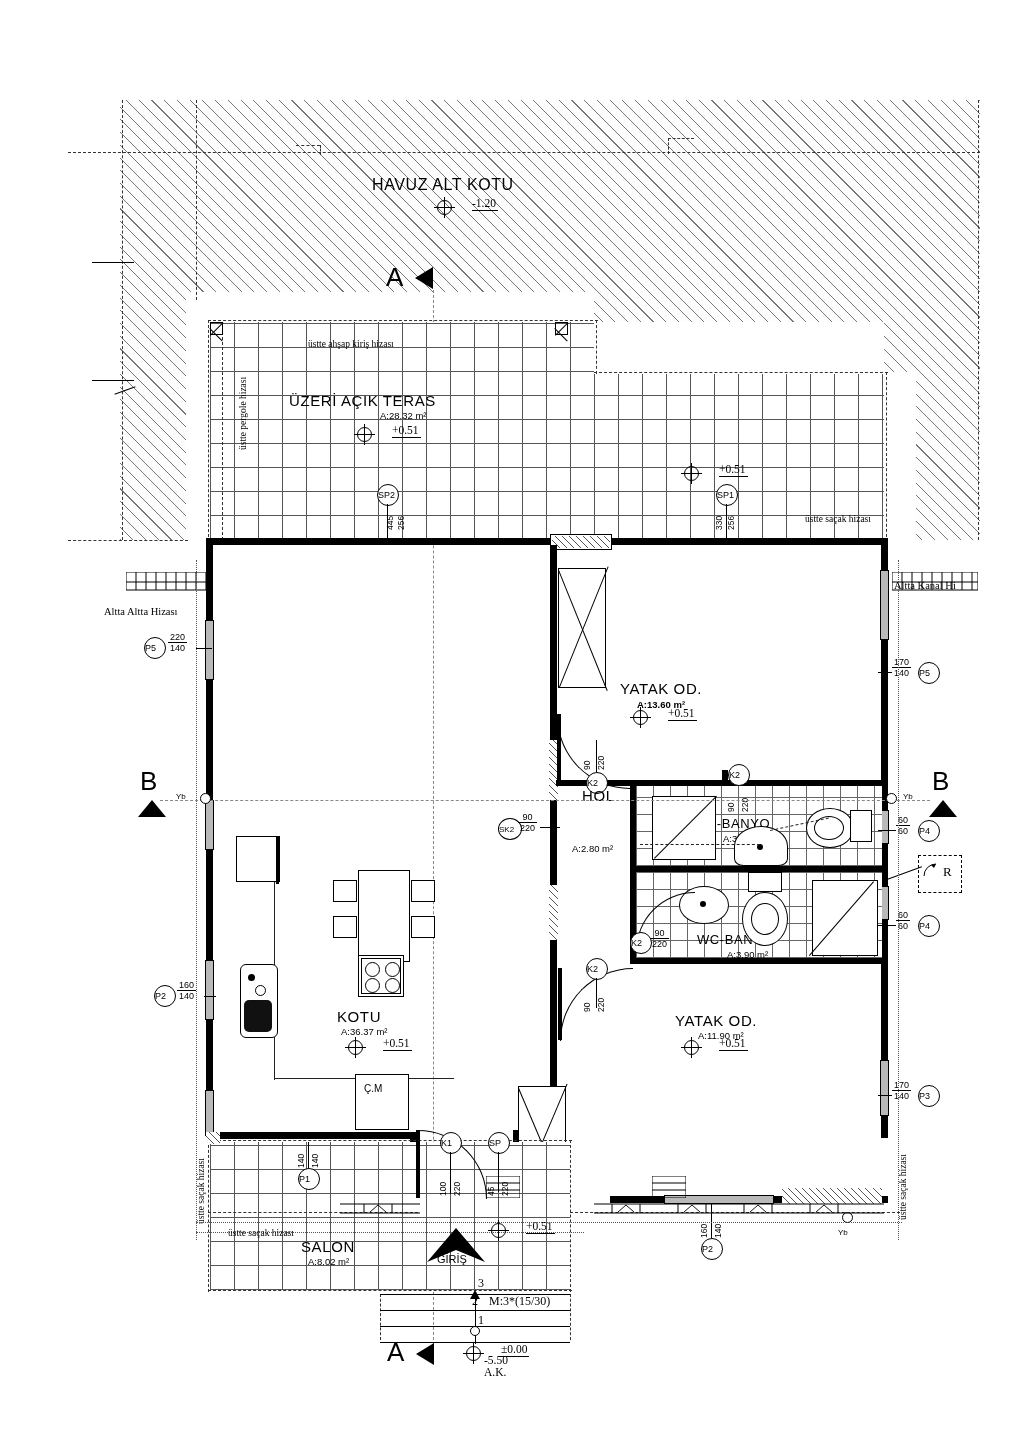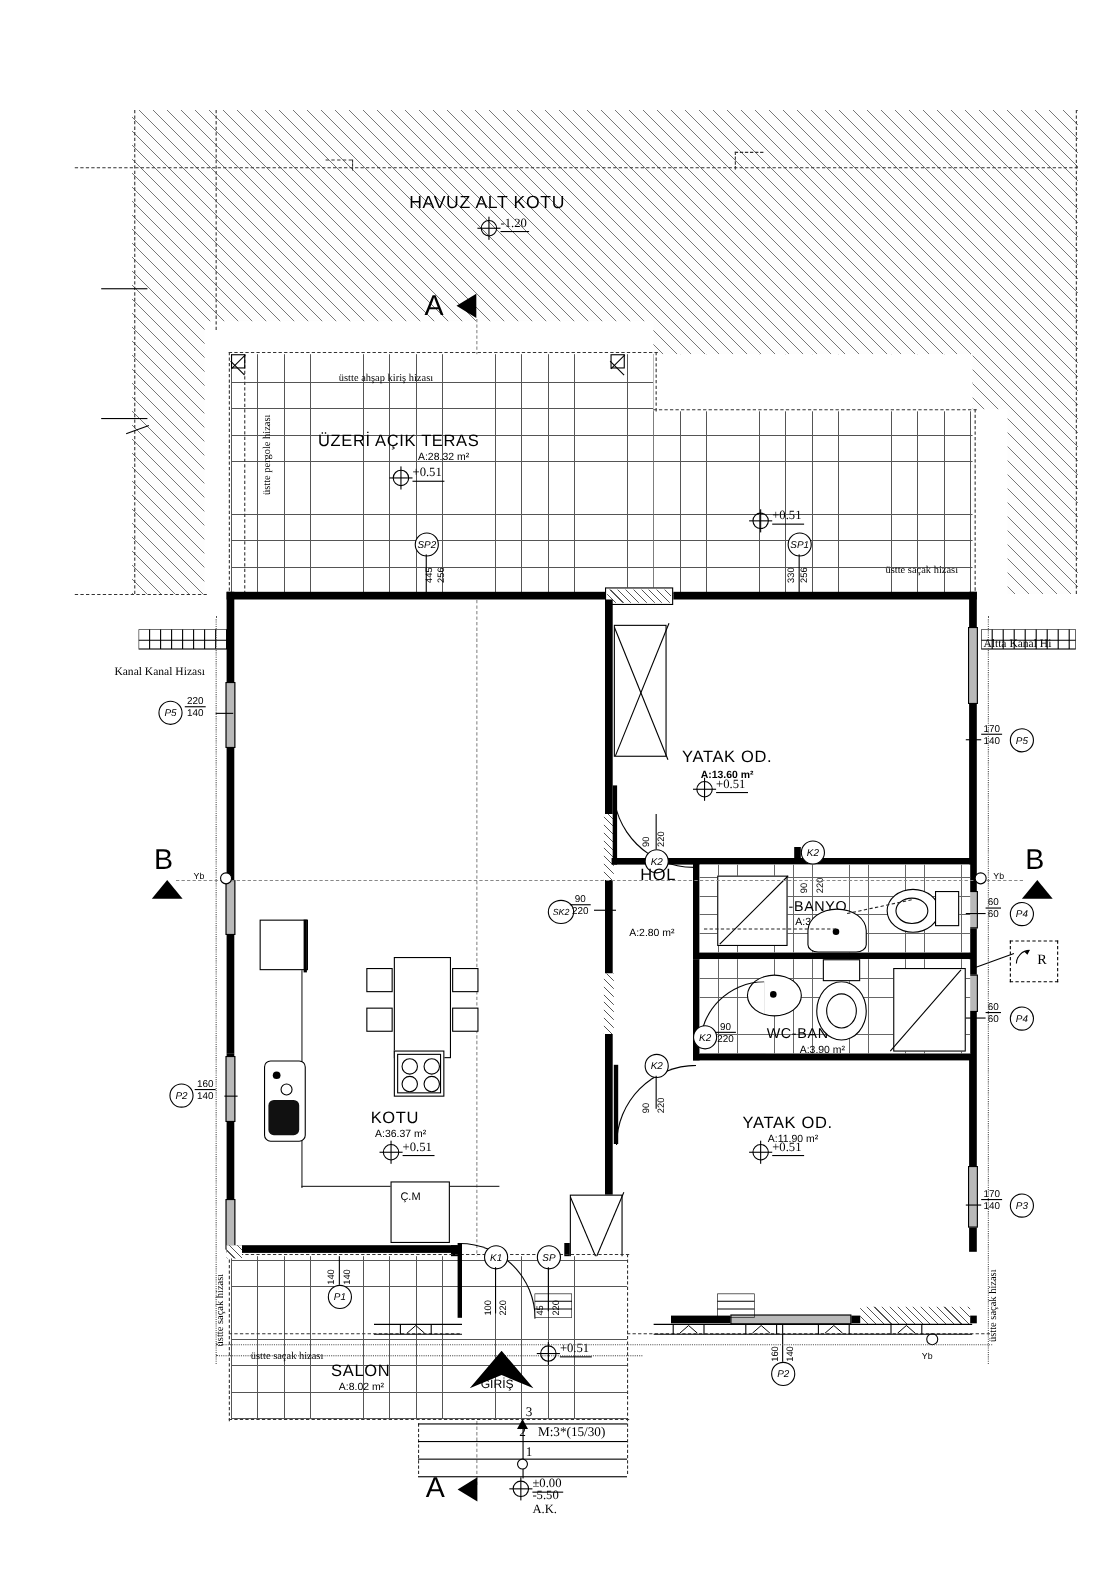--- a/index.html
+++ b/index.html
@@ -46,33 +46,33 @@
   .wall{position:absolute;background:#fff;border:1.6px solid #000;box-sizing:border-box;}
   .wallfill{position:absolute;background:#b9b9b9;border:1px solid #000;box-sizing:border-box;}
   .wallsolid{position:absolute;background:#000;}
 
   
   .roomname{font-size:15px;letter-spacing:.6px;}
   .roomarea{font-size:9.5px;}
 
   
   .bub{position:absolute;border:1.3px solid #000;border-radius:50%;background:#fff;
-       display:flex;align-items:center;justify-content:center;font-size:9px;font-style:italic;}
+       display:flex;align-items:center;font-size:9px;}
   .dimfrac{position:absolute;font-size:9px;text-align:center;}
   .dimfrac .num{border-bottom:1px solid #000;padding:0 2px;}
   .dimfrac .den{padding:0 2px;}
 
   .vtag{position:absolute;font-size:8.5px;transform:rotate(-90deg);transform-origin:0 0;}
 
   
   .elev{position:absolute;}
   .elev .circ{position:absolute;width:15px;height:15px;border:1.2px solid #000;border-radius:50%;left:0;top:0;box-sizing:border-box;}
   .elev .ch{position:absolute;left:-3px;top:6.6px;width:21px;height:1.2px;background:#000;}
   .elev .cv{position:absolute;left:6.6px;top:-3px;width:1.2px;height:21px;background:#000;}
-  .elev .val{position:absolute;left:18px;top:-3px;font-family:"Liberation Serif",serif;font-size:11.5px;border-bottom:1.1px solid #000;padding:0 2px 1px 0;}
+  .elev .val{position:absolute;left:35px;top:-3px;font-family:"Liberation Serif",serif;font-size:11.5px;border-bottom:1.1px solid #000;padding:0 2px 1px 0;}
   .elev .val2{position:absolute;left:18px;top:8px;font-family:"Liberation Serif",serif;font-size:11.5px;}
 
   
   .secletter{position:absolute;font-size:26px;font-family:"Liberation Sans",sans-serif;}
   .tri-left{position:absolute;width:0;height:0;border-top:11px solid transparent;border-bottom:11px solid transparent;border-right:18px solid #000;}
   .tri-up{position:absolute;width:0;height:0;border-left:14px solid transparent;border-right:14px solid transparent;border-bottom:17px solid #000;}
 
   .smalllbl{font-size:9.5px;font-family:"Liberation Serif",serif;}
   .smalllbl2{font-size:10.5px;font-family:"Liberation Serif",serif;}
 </style>
@@ -433,21 +433,21 @@
         <line x1="30" y1="0" x2="30" y2="18"></line>
           <line x1="40" y1="0" x2="40" y2="18"></line>
         <line x1="50" y1="0" x2="50" y2="18"></line>
           <line x1="60" y1="0" x2="60" y2="18"></line>
         <line x1="70" y1="0" x2="70" y2="18"></line>
           <line x1="80" y1="0" x2="80" y2="18"></line>
         <line x1="0" y1="10" x2="86" y2="10"></line>
       </g>
     </svg>
   </div>
-  <div class="txt smalllbl2" style="left:104px;top:606px;">Kanal Kanal Hizası</div>
+  <div class="txt smalllbl2" style="left:104px;top:606px;">Altta Altta Hizası</div>
 
   <div class="abs" style="left:892px;top:572px;">
     <svg width="86" height="26">
       <rect x="0" y="0" width="86" height="18" fill="none" stroke="#000" stroke-width="1"></rect>
       <g stroke="#000" stroke-width="1">
         <line x1="10" y1="0" x2="10" y2="18"></line>
           <line x1="20" y1="0" x2="20" y2="18"></line>
         <line x1="30" y1="0" x2="30" y2="18"></line>
           <line x1="40" y1="0" x2="40" y2="18"></line>
         <line x1="50" y1="0" x2="50" y2="18"></line>

